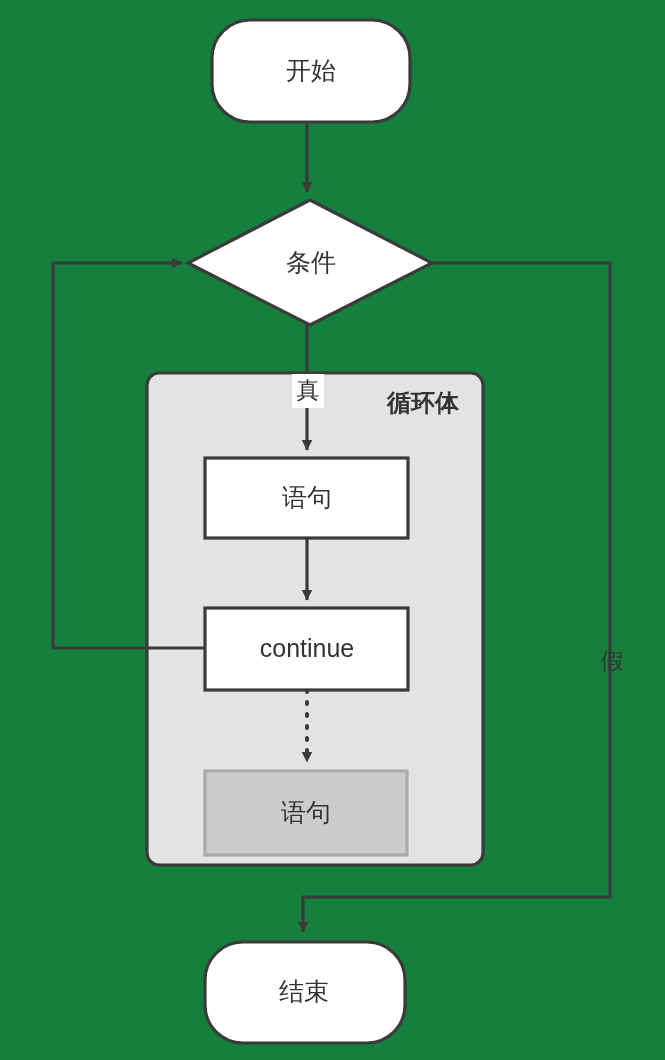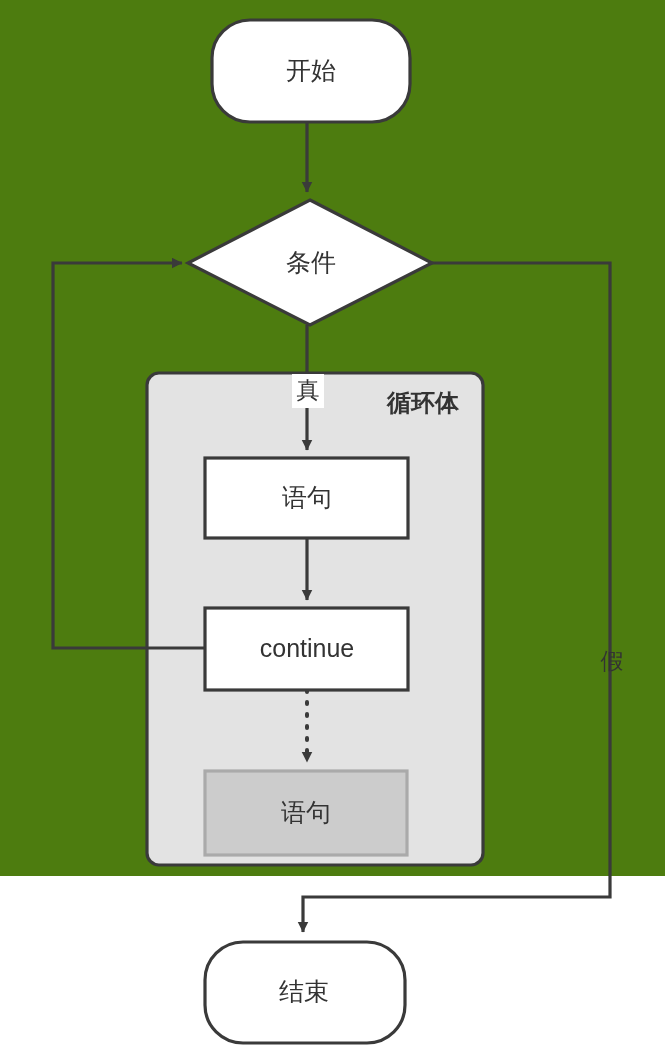--- a/index.html
+++ b/index.html
@@ -9,22 +9,22 @@
   }
   body {
     font-family: "Liberation Sans", "DejaVu Sans", sans-serif;
     width: 665px;
     height: 1060px;
     overflow: hidden;
   }
   #diagram-canvas {
     position: relative;
     width: 665px;
-    height: 876px;
-    background: #4d7c0f;
+    height: 1060px;
+    background: #15803d;
   }
   svg.flow {
     position: absolute;
     top: 0;
     left: 0;
     width: 665px;
     height: 1060px;
   }
   .node-text {
     font-family: "Liberation Sans", "DejaVu Sans", sans-serif;

